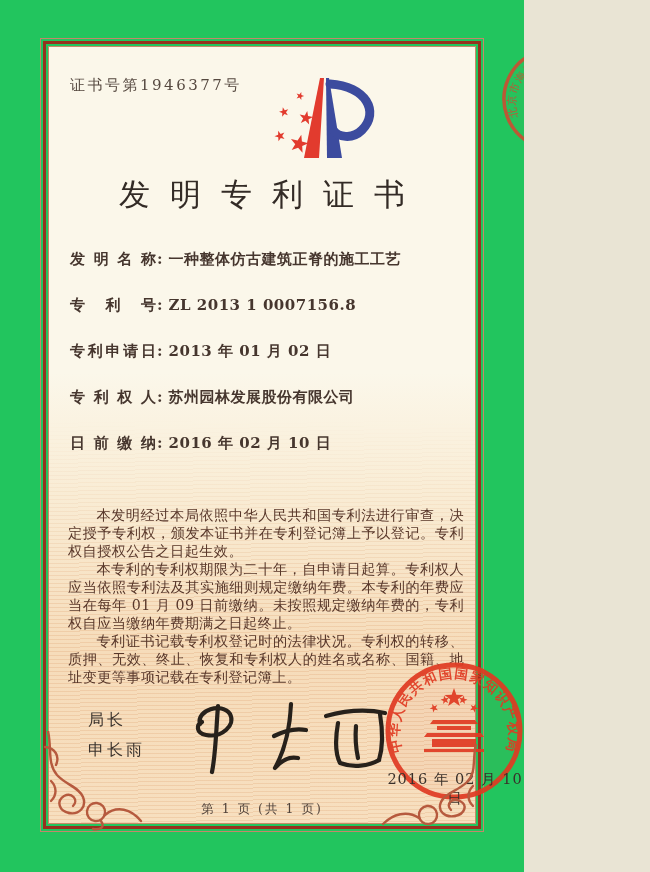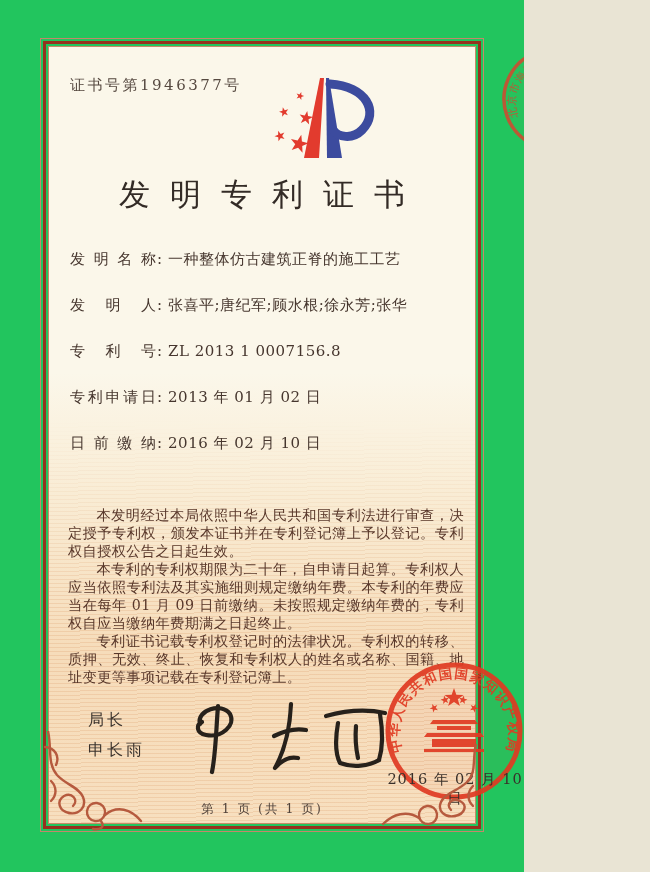--- a/index.html
+++ b/index.html
@@ -33,21 +33,21 @@
   .tax-stamp{
     position:absolute;left:497px;top:42px;width:114px;height:114px;
     transform:rotate(-20deg);opacity:0.85;
   }
   .title{
     position:absolute;left:0;right:0;top:174px;
     text-align:center;font-size:31px;font-weight:normal;color:#332b26;
     letter-spacing:20px;text-indent:20px;
   }
   
-  .fields{position:absolute;left:70px;top:250px;right:43px;}
+  .fields{position:absolute;left:70px;top:250px;right:43px;font-weight:bold;}
   .frow{height:20px;margin-bottom:26px;font-size:15px;color:#46362e;white-space:nowrap;}
   .flabel{display:inline-block;width:86px;text-align:justify;text-align-last:justify;vertical-align:top;}
   .fcolon{display:inline-block;margin:0 6px 0 1px;}
   .fvalue{letter-spacing:0.5px;}
   
   .body-text{
     position:absolute;left:68px;right:60px;top:506px;
     font-size:14.2px;line-height:18px;color:#58372a;
     text-align:justify;letter-spacing:0.4px;
   }
@@ -109,27 +109,27 @@
     <text x="57" y="69" font-size="11.5" fill="#d7452f" text-anchor="middle" letter-spacing="1">代扣专用章</text>
   </svg>
 
   <div class="title">发明专利证书</div>
 
   <div class="fields">
     <div class="frow">
       <span class="flabel">发明名称</span><span class="fcolon">:</span><span class="fvalue">一种整体仿古建筑正脊的施工工艺</span>
     </div>
     <div class="frow">
-      <span class="flabel">发明人</span><span class="fcolon">:</span><span class="fvalue">张喜平;唐纪军;顾水根;徐永芳;张华</span>
-    </div>
-    <div class="frow">
       <span class="flabel">专利号</span><span class="fcolon">:</span><span class="fvalue">ZL 2013 1 0007156.8</span>
     </div>
     <div class="frow">
       <span class="flabel">专利申请日</span><span class="fcolon">:</span><span class="fvalue">2013 年 01 月 02 日</span>
+    </div>
+    <div class="frow">
+      <span class="flabel">专利权人</span><span class="fcolon">:</span><span class="fvalue">苏州园林发展股份有限公司</span>
     </div>
     <div class="frow">
       <span class="flabel">日前缴纳</span><span class="fcolon">:</span><span class="fvalue">2016 年 02 月 10 日</span>
     </div>
   </div>
 
   <div class="body-text">
     <p>本发明经过本局依照中华人民共和国专利法进行审查，决定授予专利权，颁发本证书并在专利登记簿上予以登记。专利权自授权公告之日起生效。</p>
     <p>本专利的专利权期限为二十年，自申请日起算。专利权人应当依照专利法及其实施细则规定缴纳年费。本专利的年费应当在每年 01 月 09 日前缴纳。未按照规定缴纳年费的，专利权自应当缴纳年费期满之日起终止。</p>
     <p>专利证书记载专利权登记时的法律状况。专利权的转移、质押、无效、终止、恢复和专利权人的姓名或名称、国籍、地址变更等事项记载在专利登记簿上。</p>

